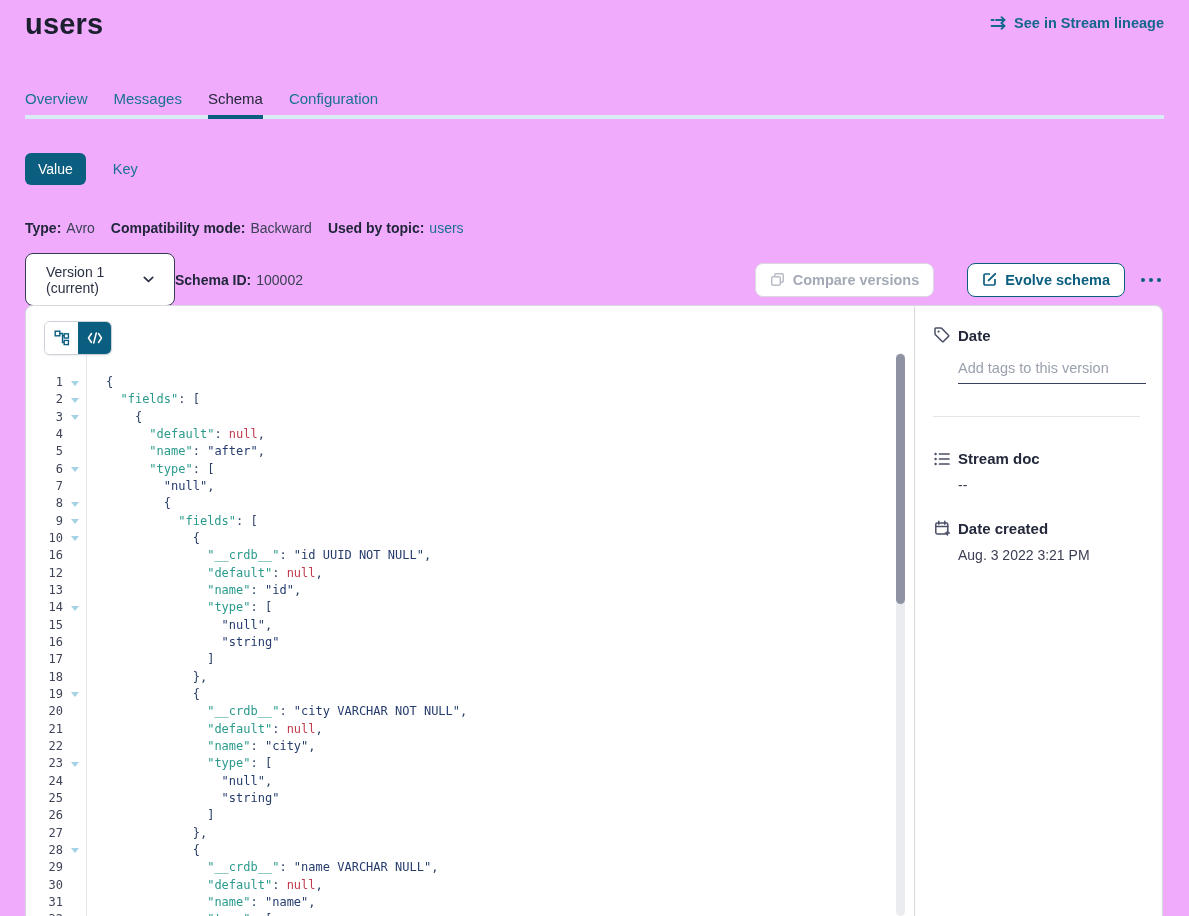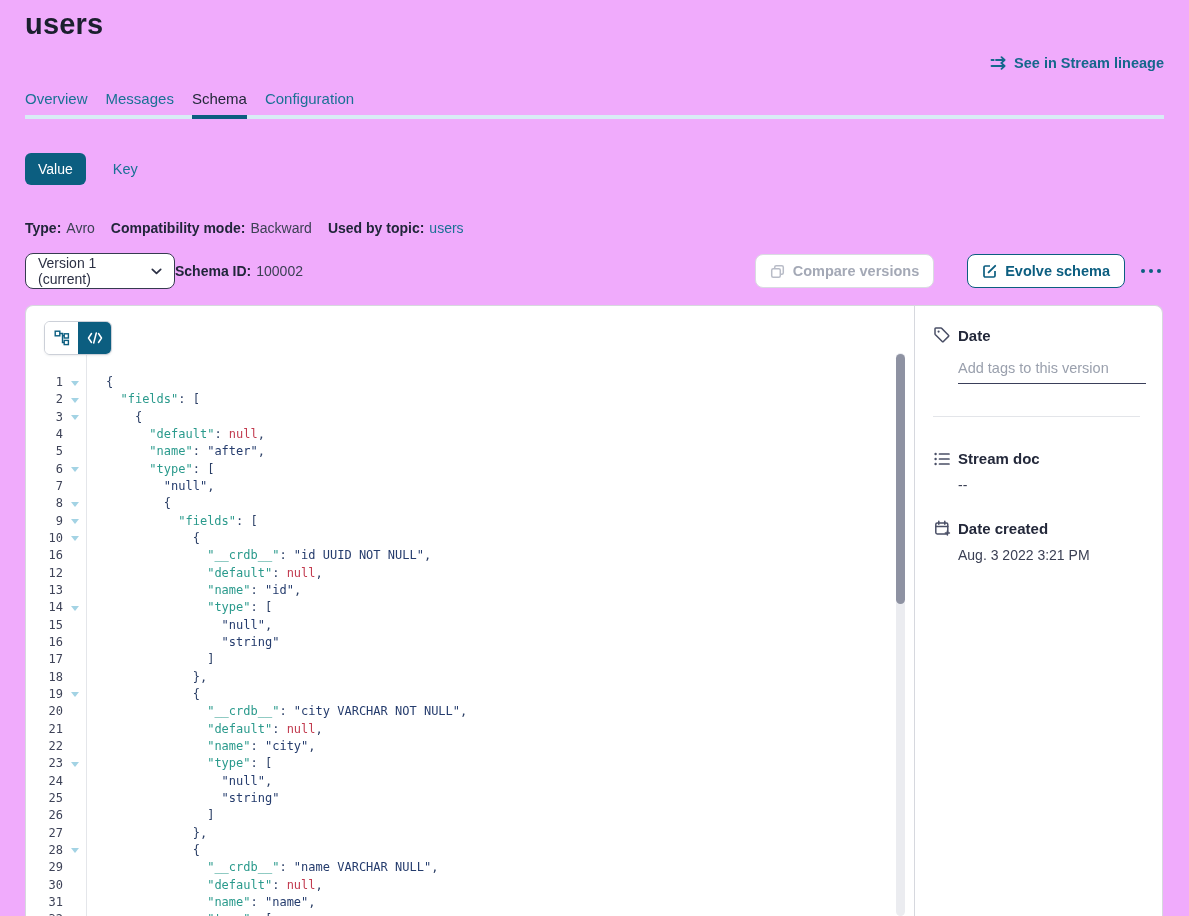--- a/index.html
+++ b/index.html
@@ -3,47 +3,47 @@
 <meta charset="utf-8">
 <style>
   * { margin:0; padding:0; box-sizing:border-box; }
   html,body { background:#fff; }
   body { font-family:"Liberation Sans", sans-serif; color:#30354a; }
   .page { position:relative; width:1189px; height:916px; background:#f0abfc; overflow:hidden; }
 
   
   .page-title { position:absolute; top:8px; left:25px; font-size:29px; font-weight:800; color:#1b1f2e; letter-spacing:.2px; }
   .lineage-link { position:absolute; top:15px; right:25px; display:flex; align-items:center; gap:7px;
-    color:#15678c; font-size:14.5px; font-weight:700; cursor:pointer;margin-top:40px; }
+    color:#15678c; font-size:14.5px; font-weight:700; cursor:pointer; }
 
   
   .tabs { position:absolute; top:90px; left:25px; right:25px; height:29px; }
-  .tab-row { display:flex; gap:18px; position:relative; z-index:2; }
+  .tab-row { display:flex; gap:26px; position:relative; z-index:2; }
   .tab { font-size:15px; font-weight:500; color:#1a7195; cursor:pointer; position:relative; padding-bottom:9px; }
   .tab.active { color:#23283a; }
   .tab-track { position:absolute; left:0; right:0; top:25px; height:4px; background:#d8ecf5; z-index:1; }
   .tab.active::after { content:""; position:absolute; left:0; right:0; top:25px; height:4px; background:#0c5e80; }
 
   
   .serde-toggle { position:absolute; top:153px; left:25px; display:flex; align-items:center; gap:27px; }
   .serde-btn { min-width:57px; height:32px; background:#0c5e80; color:#fff; border:none; border-radius:6px;
     font-size:14px; font-family:inherit; padding:0 13px; cursor:pointer; }
   .serde-link { color:#1a7195; font-size:14.5px; cursor:pointer; }
 
   
   .meta-row { position:absolute; top:220px; left:25px; display:flex; gap:16px; font-size:14px; }
   .meta-item { display:flex; gap:5px; }
   .meta-label { font-weight:700; color:#21263a; }
   .meta-value { color:#3b4054; }
   .meta-link { color:#1a7195; cursor:pointer; }
 
   
   .controls-row { position:absolute; top:253px; left:25px; right:25px; display:flex; align-items:center; }
-  .version-select { width:150px; height:36px; border:1px solid #363b50; border-radius:8px; background:#fff;
-    display:flex; align-items:center; justify-content:space-between; padding:0 12px; font-size:14px; color:#2b3044; cursor:pointer; }
+  .version-select { width:150px; height:53px; border:1px solid #363b50; border-radius:8px; background:#fff;
+    display:flex; align-items:center; justify-content:space-between; padding:0 20px; font-size:14px; color:#2b3044; cursor:pointer; }
   .schema-id { font-size:14px; display:flex; gap:5px; }
   .spacer { flex:1; }
   .btn { height:34px; border-radius:8px; background:#fff; display:flex; align-items:center; gap:8px;
     padding:0 14px; font-size:14.5px; font-family:inherit; cursor:pointer; }
   .btn-disabled { border:1px solid #d9dbe1; color:#a4a9b6; font-weight:600; }
   .btn-primary-outline { border:1.5px solid #0c5e80; color:#0c5e80; font-weight:700; margin-left:33px; }
   .more-btn { margin-left:13px; padding:4px 2px; background:none; border:none; cursor:pointer; display:flex; align-items:center; }
 
   
   .main-panel { position:absolute; top:305px; left:25px; width:1138px; height:611px;

